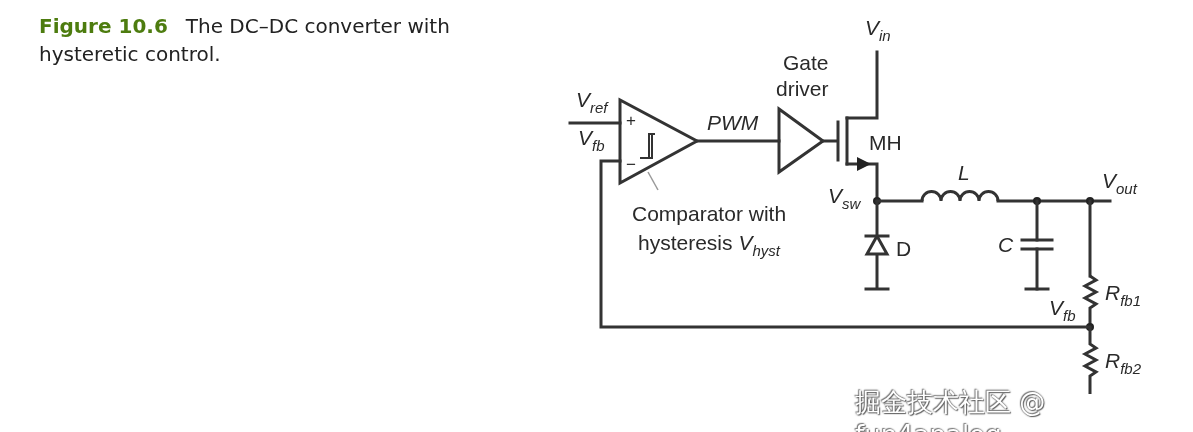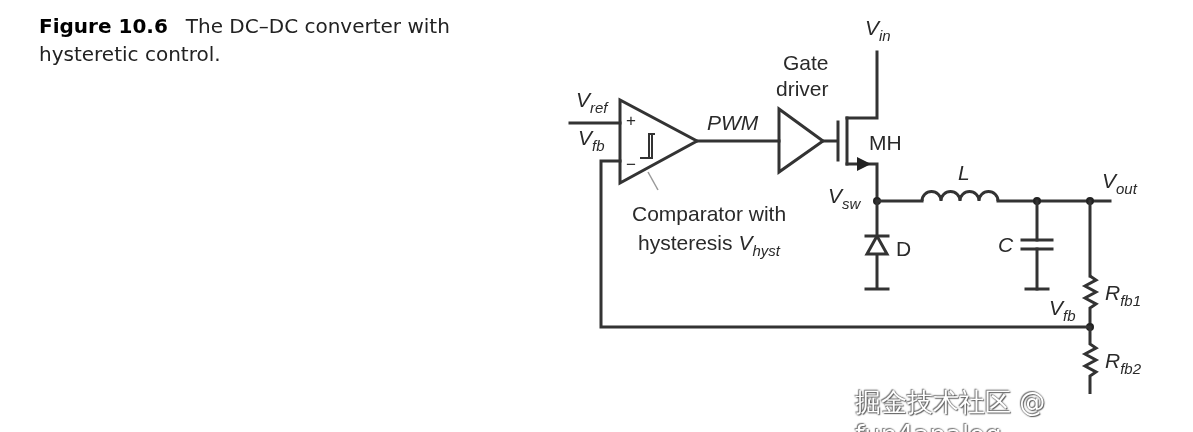--- a/index.html
+++ b/index.html
@@ -1,18 +1,18 @@
 <!DOCTYPE html>
 <html><head>
 <meta charset="utf-8">
 <style>
   html, body { margin:0; padding:0; background:#ffffff; }
   body { width:1193px; height:432px; position:relative; overflow:hidden; font-family:"DejaVu Sans", sans-serif; }
   .caption { position:absolute; left:39px; top:12px; width:440px; font-family:"DejaVu Sans", sans-serif; font-size:20px; line-height:28px; color:#222; }
-  .caption b { font-weight:bold; color:#000000; margin-right:18px; }
+  .caption b { font-weight:bold; color:#4d7c0f; margin-right:18px; }
   svg { position:absolute; left:0; top:0; }
   .lbl { font-family:"Liberation Sans", sans-serif; font-size:21px; fill:#2a2a2a; }
   .it { font-style:italic; }
   .sub { font-size:15px; font-style:italic; }
   .wire { stroke:#333; stroke-width:3; fill:none; stroke-linecap:square; }
   .dot { fill:#222; }
   .wm { position:absolute; left:855px; top:385px; font-family:"DejaVu Sans", sans-serif; font-size:26px; color:#ffffff; text-shadow: 0 0 2px #555, 1px 1px 1px #666, -1px -1px 1px #888; letter-spacing:0px; }
 </style>
 </head>
 <body>

